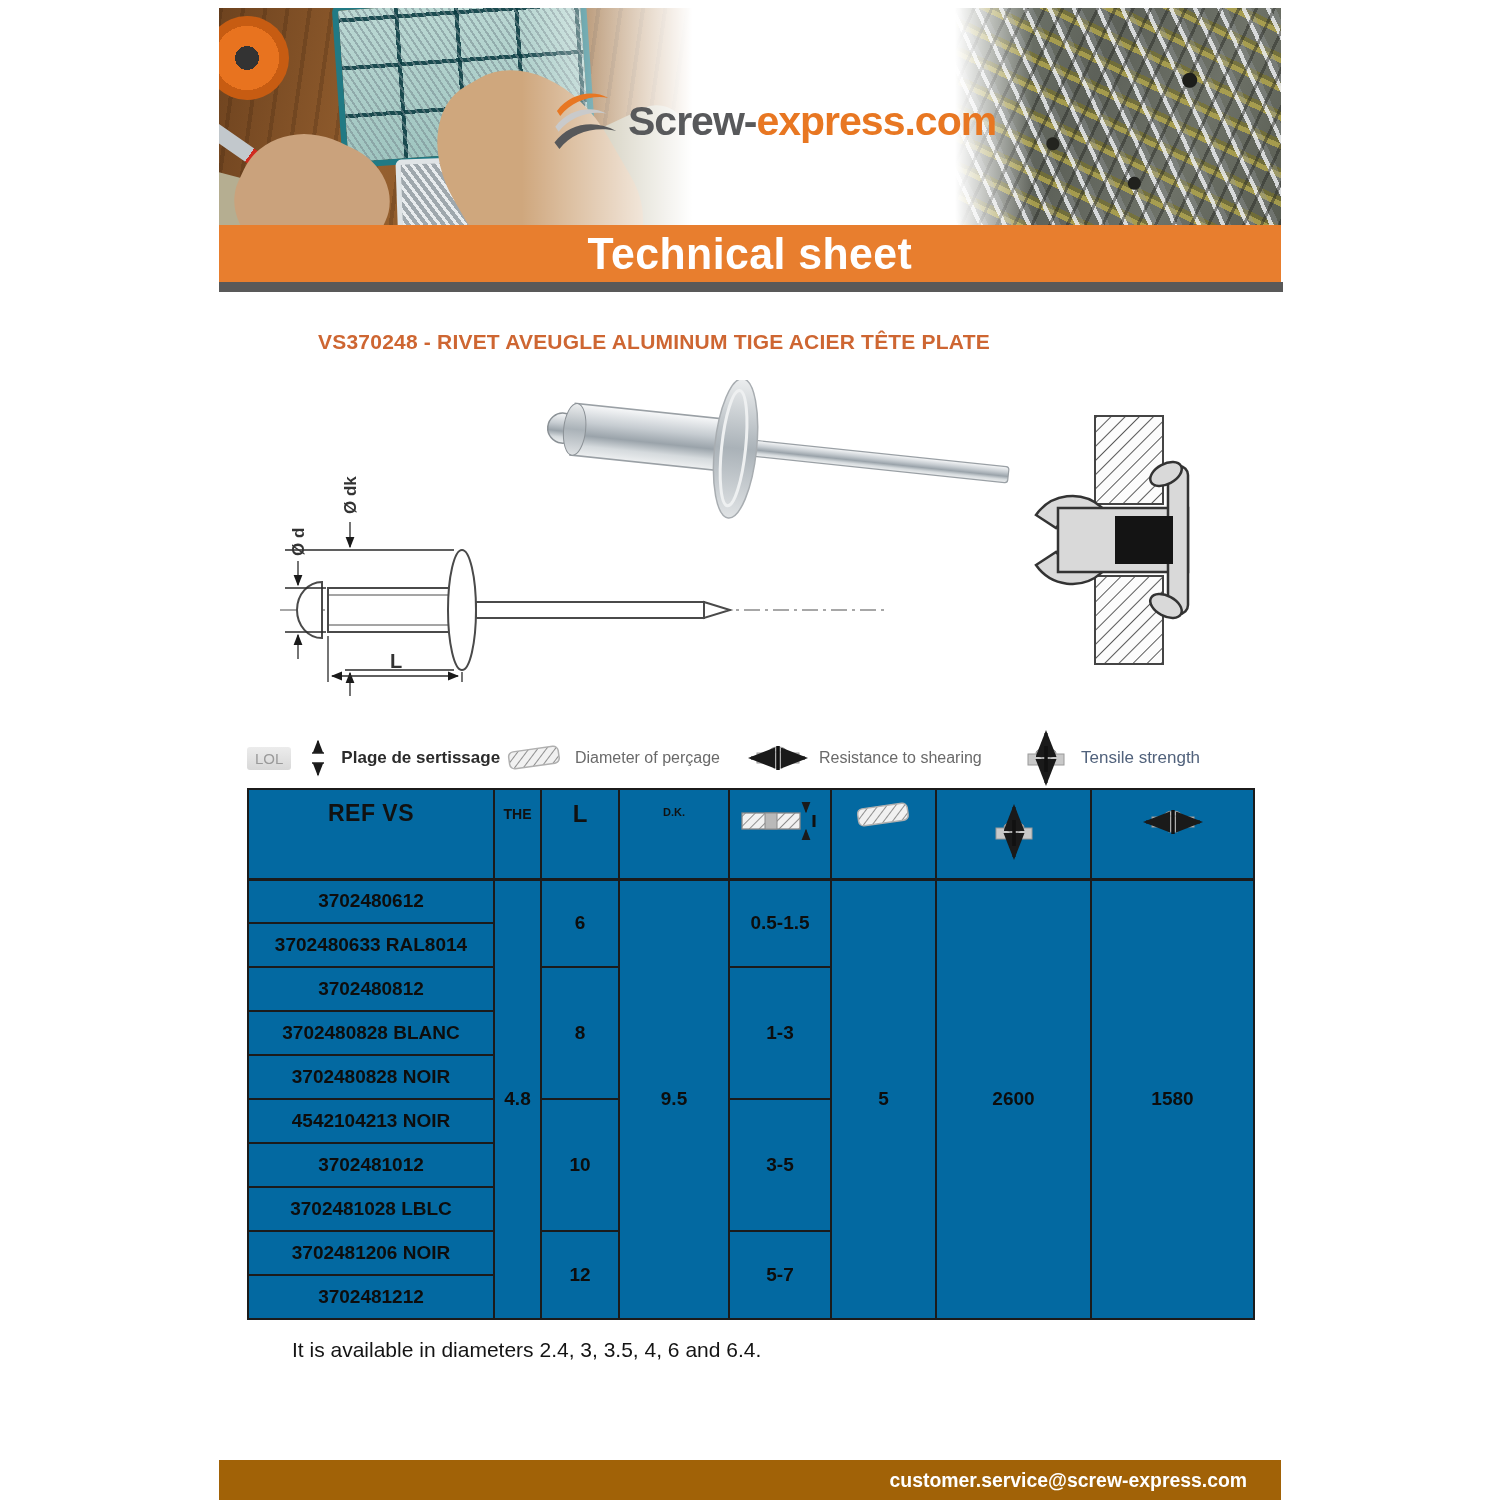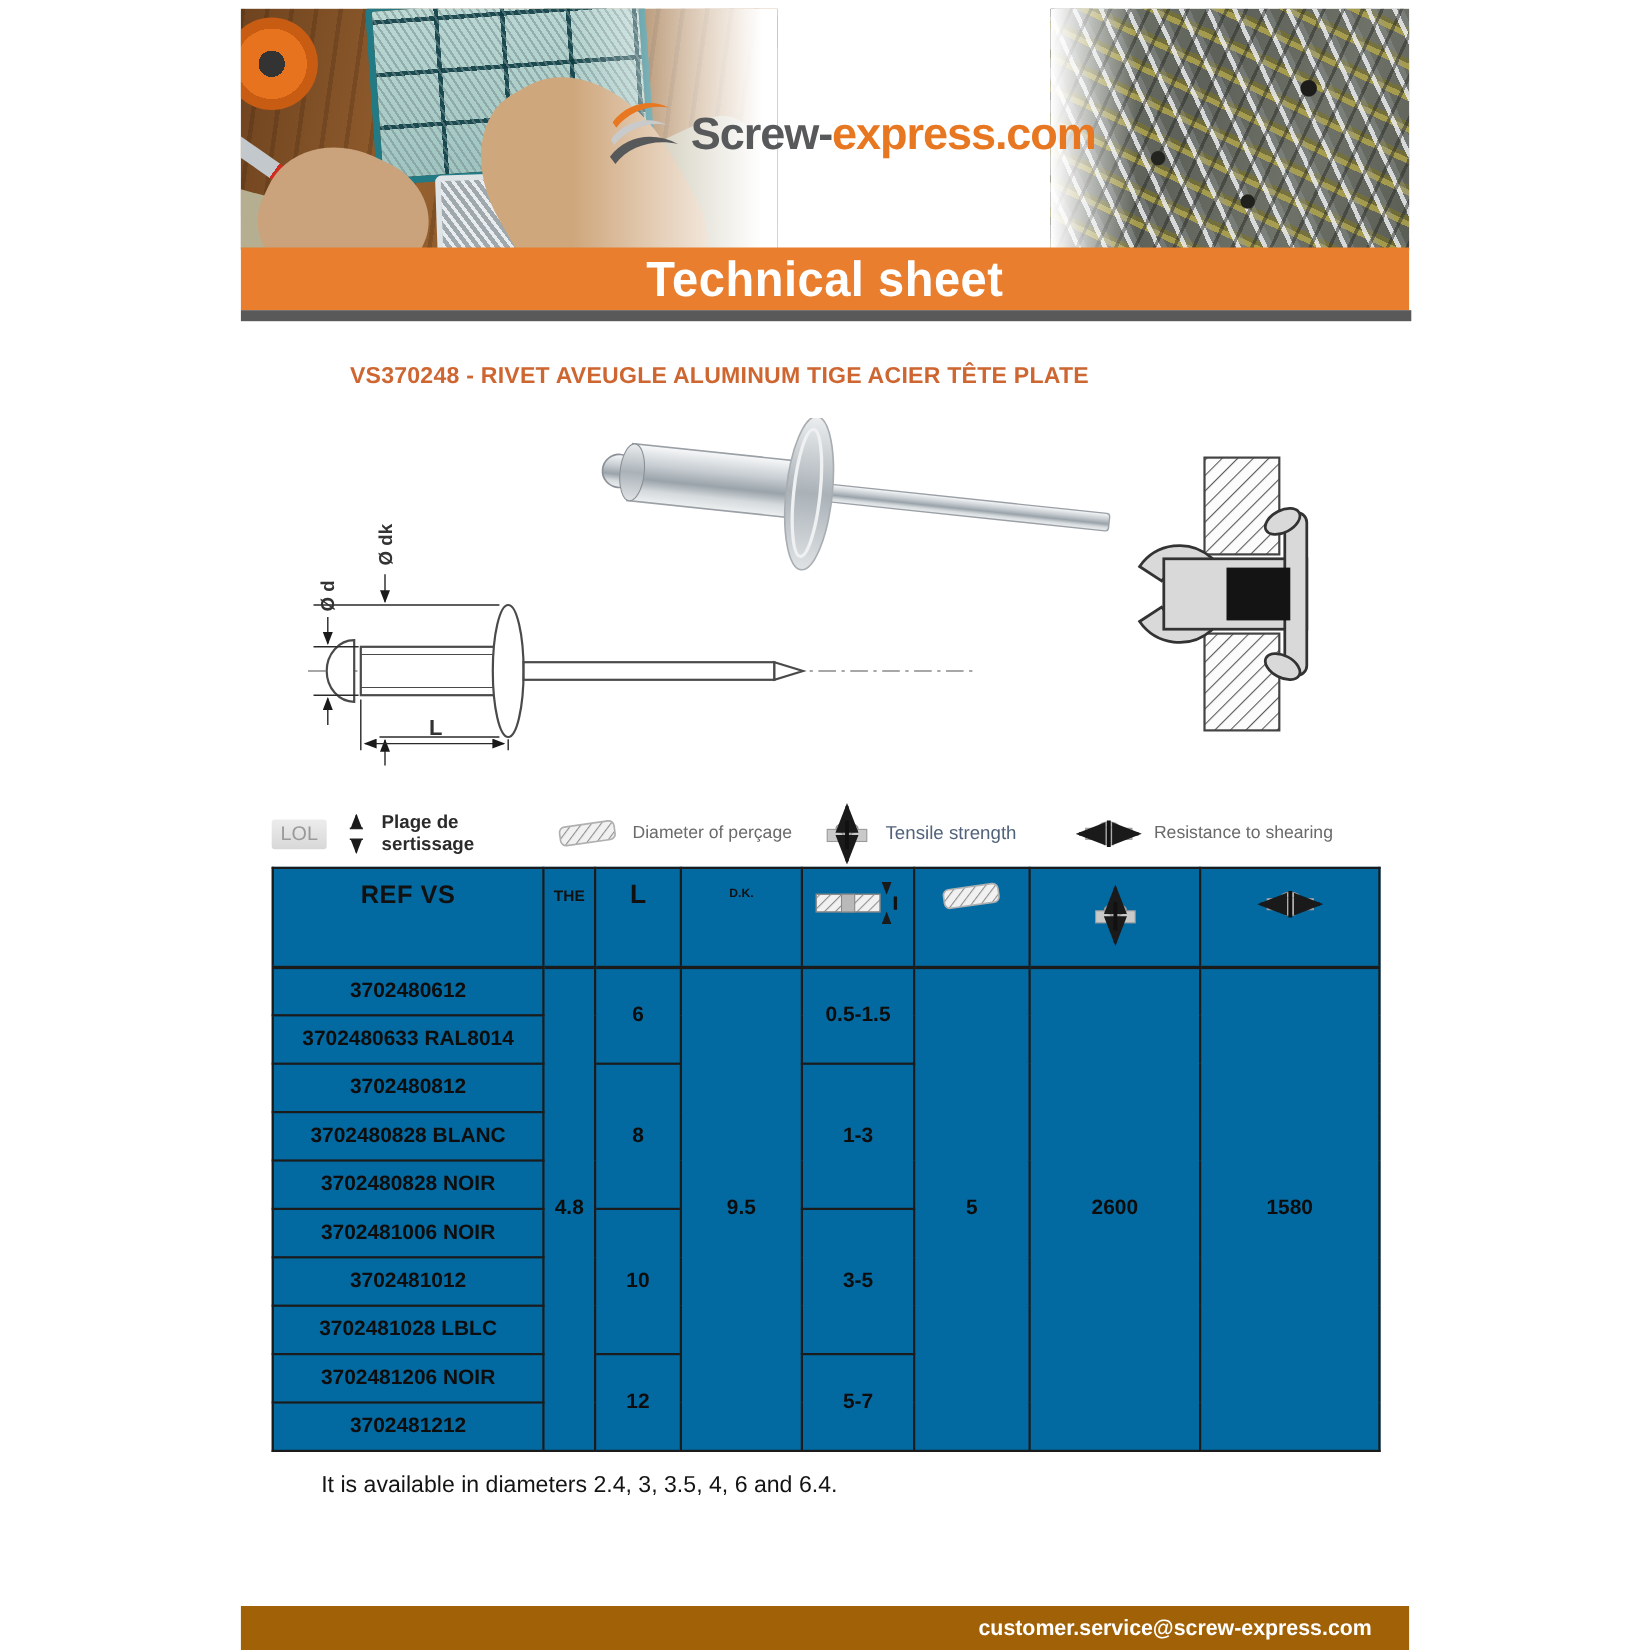--- a/index.html
+++ b/index.html
@@ -63,21 +63,21 @@
   .doc-title{position:absolute;left:0;width:1308px;top:330px;text-align:center;
     font-size:21px;font-weight:bold;color:#CE6632;letter-spacing:.2px;}
 
   
   .svg-abs{position:absolute;}
 
   
   .legend{position:absolute;left:247px;top:736px;width:1006px;height:44px;display:flex;align-items:center;}
   .legend-item{display:flex;align-items:center;height:44px;}
   .li-1{width:258px;}.li-2{width:242px;}.li-3{width:230px;}.li-4{flex:1;}
-  .lol-badge{background:linear-gradient(#ececec,#d8d8d8);color:#9a9a9a;font-size:18px;
+  .lol-badge{background:linear-gradient(#ececec,#d8d8d8);color:#9a9a9a;font-size:15px;
     padding:3px 8px;border-radius:3px;margin-right:14px;}
   .legend-label-strong{font-size:17px;font-weight:bold;color:#2b2b2b;margin-left:10px;}
   .legend-label{font-size:16px;color:#6a6a6a;margin-left:10px;}
   .legend-label-blue{font-size:17px;color:#51627C;margin-left:12px;}
 
   
   .spec-table{position:absolute;left:247px;top:788px;width:1006px;border-collapse:collapse;
     table-layout:fixed;background:#0369a1;}
   .spec-table th,.spec-table td{border:2px solid #1b1b1b;text-align:center;padding:0;
     vertical-align:middle;overflow:hidden;}
@@ -231,42 +231,42 @@
         <line x1="7" y1="26" x2="19" y2="26" stroke="#222" stroke-width="1.5"></line>
       </svg>
       <span class="legend-label-strong">Plage de sertissage</span>
     </div>
     <div class="legend-item li-2">
       <svg width="60" height="30" viewBox="0 0 60 30">
         <rect x="4" y="6" width="50" height="17" rx="5" transform="rotate(-8 29 15)" fill="url(#hatch)" stroke="#b0b0b0" stroke-width="1.5"></rect>
       </svg>
       <span class="legend-label">Diameter of perçage</span>
     </div>
+    <div class="legend-item li-4">
+      <svg width="62" height="40" viewBox="0 0 62 40">
+        <rect x="10" y="15" width="42" height="10" fill="#c9c9c9" stroke="#9a9a9a"></rect>
+        <ellipse cx="31" cy="14" rx="9" ry="5" fill="#b4b4b4" stroke="#949494"></ellipse>
+        <rect x="27" y="14" width="8" height="16" fill="#adadad" stroke="#949494"></rect>
+        <line x1="12" y1="20" x2="4" y2="20" stroke="#111" stroke-width="3" marker-end="url(#mA)"></line>
+        <line x1="50" y1="20" x2="58" y2="20" stroke="#111" stroke-width="3" marker-end="url(#mA)"></line>
+        <line x1="31" y1="8" x2="31" y2="32" stroke="#111" stroke-width="3.5"></line>
+      </svg>
+      <span class="legend-label">Resistance to shearing</span>
+    </div>
     <div class="legend-item li-3">
       <svg width="46" height="56" viewBox="0 0 46 56">
         <rect x="5" y="24" width="15" height="11" fill="#c9c9c9" stroke="#9a9a9a"></rect>
         <rect x="26" y="24" width="15" height="11" fill="#c9c9c9" stroke="#9a9a9a"></rect>
         <ellipse cx="23" cy="23" rx="10" ry="5" fill="#b4b4b4" stroke="#949494"></ellipse>
         <rect x="19" y="23" width="8" height="18" fill="#adadad" stroke="#949494"></rect>
         <line x1="23" y1="11" x2="23" y2="3" stroke="#111" stroke-width="3" marker-end="url(#mA)"></line>
         <line x1="23" y1="45" x2="23" y2="53" stroke="#111" stroke-width="3" marker-end="url(#mA)"></line>
         <line x1="23" y1="16" x2="23" y2="42" stroke="#111" stroke-width="3.5"></line>
       </svg>
       <span class="legend-label-blue">Tensile strength</span>
-    </div>
-    <div class="legend-item li-4">
-      <svg width="62" height="40" viewBox="0 0 62 40">
-        <rect x="10" y="15" width="42" height="10" fill="#c9c9c9" stroke="#9a9a9a"></rect>
-        <ellipse cx="31" cy="14" rx="9" ry="5" fill="#b4b4b4" stroke="#949494"></ellipse>
-        <rect x="27" y="14" width="8" height="16" fill="#adadad" stroke="#949494"></rect>
-        <line x1="12" y1="20" x2="4" y2="20" stroke="#111" stroke-width="3" marker-end="url(#mA)"></line>
-        <line x1="50" y1="20" x2="58" y2="20" stroke="#111" stroke-width="3" marker-end="url(#mA)"></line>
-        <line x1="31" y1="8" x2="31" y2="32" stroke="#111" stroke-width="3.5"></line>
-      </svg>
-      <span class="legend-label">Resistance to shearing</span>
     </div>
   </div>
 
   <table class="spec-table">
     <colgroup>
       <col style="width:246px">
         <col style="width:47px">
         <col style="width:78px">
         <col style="width:110px">
       <col style="width:102px">
@@ -336,21 +336,21 @@
         <td class="td-val" rowspan="3">8</td>
         <td class="td-val" rowspan="3">1-3</td>
       </tr>
       <tr>
         <td class="td-ref">3702480828 BLANC</td>
       </tr>
       <tr>
         <td class="td-ref">3702480828 NOIR</td>
       </tr>
       <tr>
-        <td class="td-ref">3702481006 NOIR</td>
+        <td class="td-ref">4542104213 NOIR</td>
         <td class="td-val" rowspan="3">10</td>
         <td class="td-val" rowspan="3">3-5</td>
       </tr>
       <tr>
         <td class="td-ref">3702481012</td>
       </tr>
       <tr>
         <td class="td-ref">3702481028 LBLC</td>
       </tr>
       <tr>

